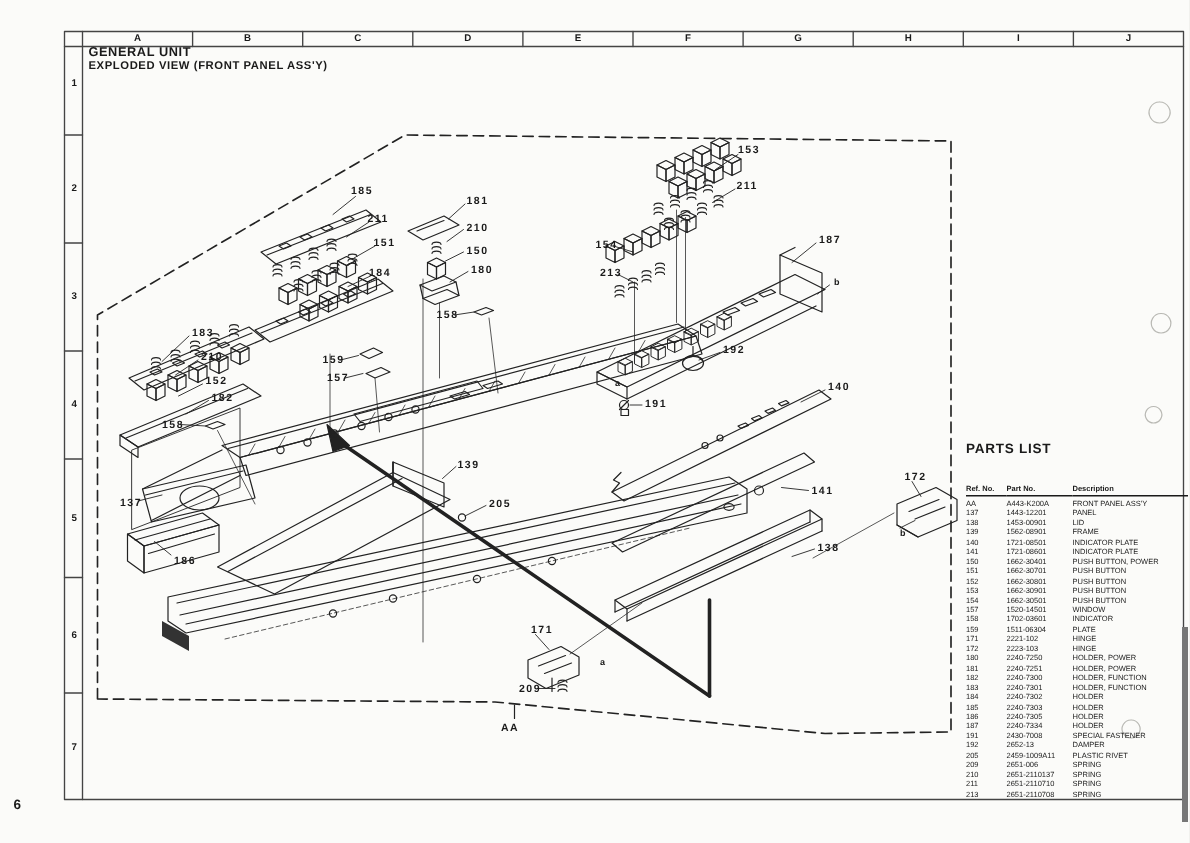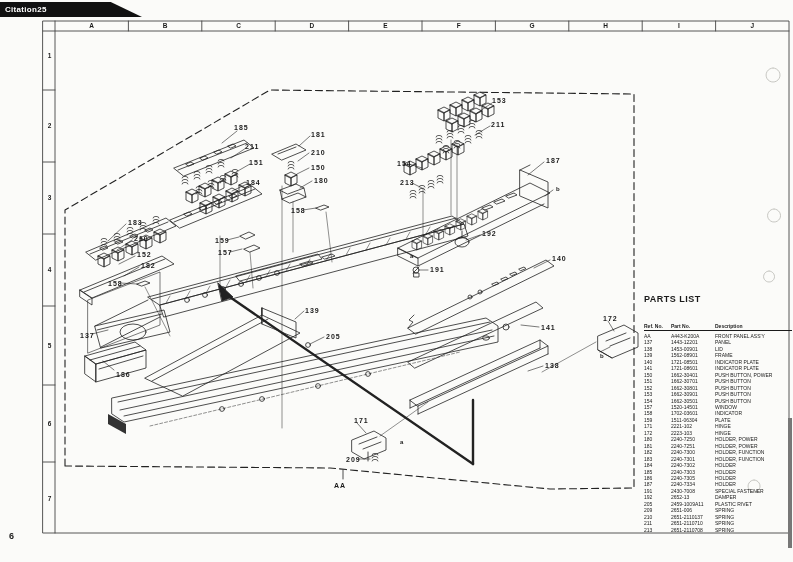--- a/index.html
+++ b/index.html
@@ -366,24 +366,25 @@
       <line x1="303" y1="210" x2="316" y2="208"></line>
       <line x1="227" y1="240" x2="239" y2="237"></line>
       <line x1="230" y1="252" x2="242" y2="249"></line>
       <line x1="357" y1="423" x2="366" y2="433"></line>
       <line x1="358" y1="459" x2="370" y2="459"></line>
       <line x1="553" y1="190" x2="545" y2="196"></line>
       <line x1="600" y1="352" x2="610" y2="347"></line>
     </g>
   </svg>
 
-  <div class="tab">
-    <span>Citation25</span>
+
+  <div class="title">
+    <div class="l1">GENERAL UNIT</div>
+    <div class="l2">EXPLODED VIEW (FRONT PANEL ASS'Y)</div>
   </div>
-
 
   <div id="gridLetters">
       <span class="grid-letter" style="left: 81.7px;">A</span>
       <span class="grid-letter" style="left: 155.1px;">B</span>
       <span class="grid-letter" style="left: 228.5px;">C</span>
       <span class="grid-letter" style="left: 301.9px;">D</span>
       <span class="grid-letter" style="left: 375.3px;">E</span>
       <span class="grid-letter" style="left: 448.7px;">F</span>
       <span class="grid-letter" style="left: 522.1px;">G</span>
       <span class="grid-letter" style="left: 595.5px;">H</span>

